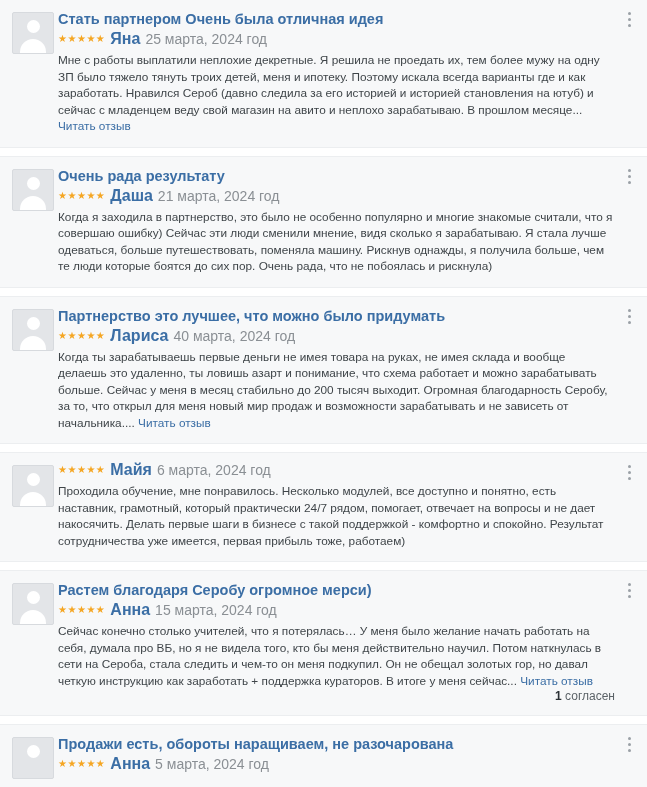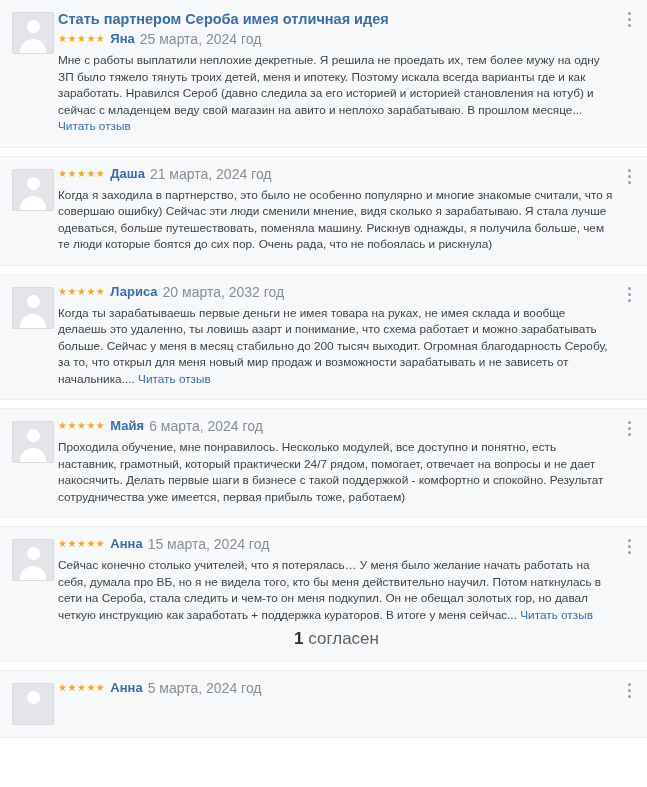--- a/index.html
+++ b/index.html
@@ -86,21 +86,21 @@
   }
   .stars {
     color: #f5a623;
     font-size: 10px;
     letter-spacing: 0.5px;
     margin-right: 5px;
   }
   .author {
     color: #3b6ea5;
     font-weight: bold;
-    font-size: 13px;
+    font-size: 16px;
     margin-right: 5px;
     cursor: pointer;
   }
   .date {
     color: #8a8f94;
     font-size: 14px;
   }
   .body-text {
     color: #3f4549;
     font-size: 11.8px;
@@ -126,45 +126,44 @@
   }
   .menu-dots span {
     display: block;
     width: 3px;
     height: 3px;
     border-radius: 50%;
     background: #9aa0a6;
     margin: 0 auto 3px auto;
   }
   .agree-row {
-    text-align: center;
-    font-size: 17px;
+    text-align: right;
+    font-size: 12px;
     color: #5c6368;
-    margin-top: 6px;
     padding-right: 2px;
   }
   .agree-count {
     font-weight: bold;
     color: #2b3135;
   }
 </style>
 </head>
 <body>
 
 <div class="reviews">
 
   <div class="review first">
     <div class="avatar-col">
       <div class="avatar">
         <div class="head"></div>
         <div class="body"></div>
       </div>
     </div>
     <div class="content-col">
-      <div class="review-title">Стать партнером Сероба имея отличная идея</div>
+      <div class="review-title">Стать партнером Очень была отличная идея</div>
       <div class="meta">
         <span class="stars">★★★★★</span>
         <span class="author">Яна</span>
         <span class="date">25 марта, 2024 год</span>
       </div>
       <div class="body-text">
         <span>Мне с работы выплатили неплохие декретные. Я решила не проедать их, тем более мужу на одну ЗП было тяжело тянуть троих детей, меня и ипотеку. Поэтому искала всегда варианты где и как заработать. Нравился Сероб (давно следила за его историей и историей становления на ютуб) и сейчас с младенцем веду свой магазин на авито и неплохо зарабатываю. В прошлом месяце...</span>
         <span class="read-more">Читать отзыв</span>
       </div>
     </div>
@@ -176,20 +175,21 @@
   </div>
 
   <div class="review">
     <div class="avatar-col">
       <div class="avatar">
         <div class="head"></div>
         <div class="body"></div>
       </div>
     </div>
     <div class="content-col">
+      <div class="review-title">Очень рада результату</div>
       <div class="meta">
         <span class="stars">★★★★★</span>
         <span class="author">Даша</span>
         <span class="date">21 марта, 2024 год</span>
       </div>
       <div class="body-text">
         <span>Когда я заходила в партнерство, это было не особенно популярно и многие знакомые считали, что я совершаю ошибку) Сейчас эти люди сменили мнение, видя сколько я зарабатываю. Я стала лучше одеваться, больше путешествовать, поменяла машину. Рискнув однажды, я получила больше, чем те люди которые боятся до сих пор. Очень рада, что не побоялась и рискнула)</span>
         <span class="read-more"></span>
       </div>
     </div>
@@ -201,24 +201,25 @@
   </div>
 
   <div class="review">
     <div class="avatar-col">
       <div class="avatar">
         <div class="head"></div>
         <div class="body"></div>
       </div>
     </div>
     <div class="content-col">
+      <div class="review-title">Партнерство это лучшее, что можно было придумать</div>
       <div class="meta">
         <span class="stars">★★★★★</span>
         <span class="author">Лариса</span>
-        <span class="date">20 марта, 2032 год</span>
+        <span class="date">40 марта, 2024 год</span>
       </div>
       <div class="body-text">
         <span>Когда ты зарабатываешь первые деньги не имея товара на руках, не имея склада и вообще делаешь это удаленно, ты ловишь азарт и понимание, что схема работает и можно зарабатывать больше. Сейчас у меня в месяц стабильно до 200 тысяч выходит. Огромная благодарность Серобу, за то, что открыл для меня новый мир продаж и возможности зарабатывать и не зависеть от начальника....</span>
         <span class="read-more">Читать отзыв</span>
       </div>
     </div>
     <div class="menu-dots">
       <span></span>
       <span></span>
       <span></span>
@@ -251,20 +252,21 @@
   </div>
 
   <div class="review">
     <div class="avatar-col">
       <div class="avatar">
         <div class="head"></div>
         <div class="body"></div>
       </div>
     </div>
     <div class="content-col">
+      <div class="review-title">Растем благодаря Серобу огромное мерси)</div>
       <div class="meta">
         <span class="stars">★★★★★</span>
         <span class="author">Анна</span>
         <span class="date">15 марта, 2024 год</span>
       </div>
       <div class="body-text">
         <span>Сейчас конечно столько учителей, что я потерялась… У меня было желание начать работать на себя, думала про ВБ, но я не видела того, кто бы меня действительно научил. Потом наткнулась в сети на Сероба, стала следить и чем-то он меня подкупил. Он не обещал золотых гор, но давал четкую инструкцию как заработать + поддержка кураторов. В итоге у меня сейчас...</span>
         <span class="read-more">Читать отзыв</span>
       </div>
       <div class="agree-row">
@@ -280,20 +282,21 @@
   </div>
 
   <div class="review">
     <div class="avatar-col">
       <div class="avatar">
         <div class="head"></div>
 
       </div>
     </div>
     <div class="content-col">
+      <div class="review-title">Продажи есть, обороты наращиваем, не разочарована</div>
       <div class="meta">
         <span class="stars">★★★★★</span>
         <span class="author">Анна</span>
         <span class="date">5 марта, 2024 год</span>
       </div>
 
     </div>
     <div class="menu-dots">
       <span></span>
       <span></span>

